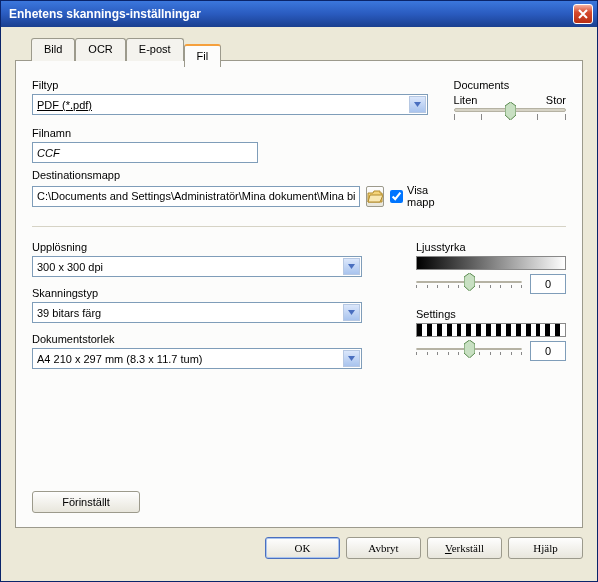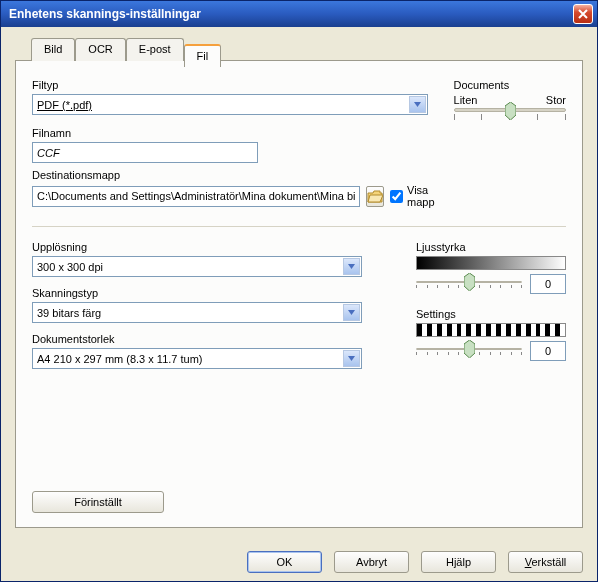--- a/index.html
+++ b/index.html
@@ -166,34 +166,35 @@
     border: 1px solid #7f9db9;
     background:#fff;
     text-align:center;
     font-size:11px;
     display:flex; align-items:center; justify-content:center;
   }
   .default-btn {
     position: absolute;
     left: 16px;
     bottom: 14px;
-    width: 132px; height: 22px;
+    width: 108px; height: 22px;
     border: 1px solid #9c9a8c;
     background: linear-gradient(to bottom,#fefefe,#e8e6dc);
     border-radius: 3px;
     font-size:11px;
     cursor:pointer;
     font-family: inherit;
   }
   .bottom-buttons {
     position: absolute;
     right: 14px;
-    bottom: 8px;
-    display: flex;
-    gap: 12px;
+    bottom: 22px;
+    display: flex;
+    gap: 6px;
+    font-family: Liberation Serif, serif;
   }
   .btn {
     width: 75px; height: 22px;
     border: 1px solid #9c9a8c;
     background: linear-gradient(to bottom,#fefefe,#e8e6dc);
     border-radius: 3px;
     font-size:11px;
     font-family: inherit;
     cursor:pointer;
   }
@@ -420,15 +421,15 @@
       </div>
     </div>
 
     <button class="default-btn">Förinställt</button>
   </div>
 </div>
 
 <div class="bottom-buttons">
   <button class="btn primary">OK</button>
   <button class="btn">Avbryt</button>
+  <button class="btn"><span class="u">V</span>erkställ</button>
   <button class="btn">Hjälp</button>
-  <button class="btn"><span class="u">V</span>erkställ</button>
 </div>
 
 </body></html>

